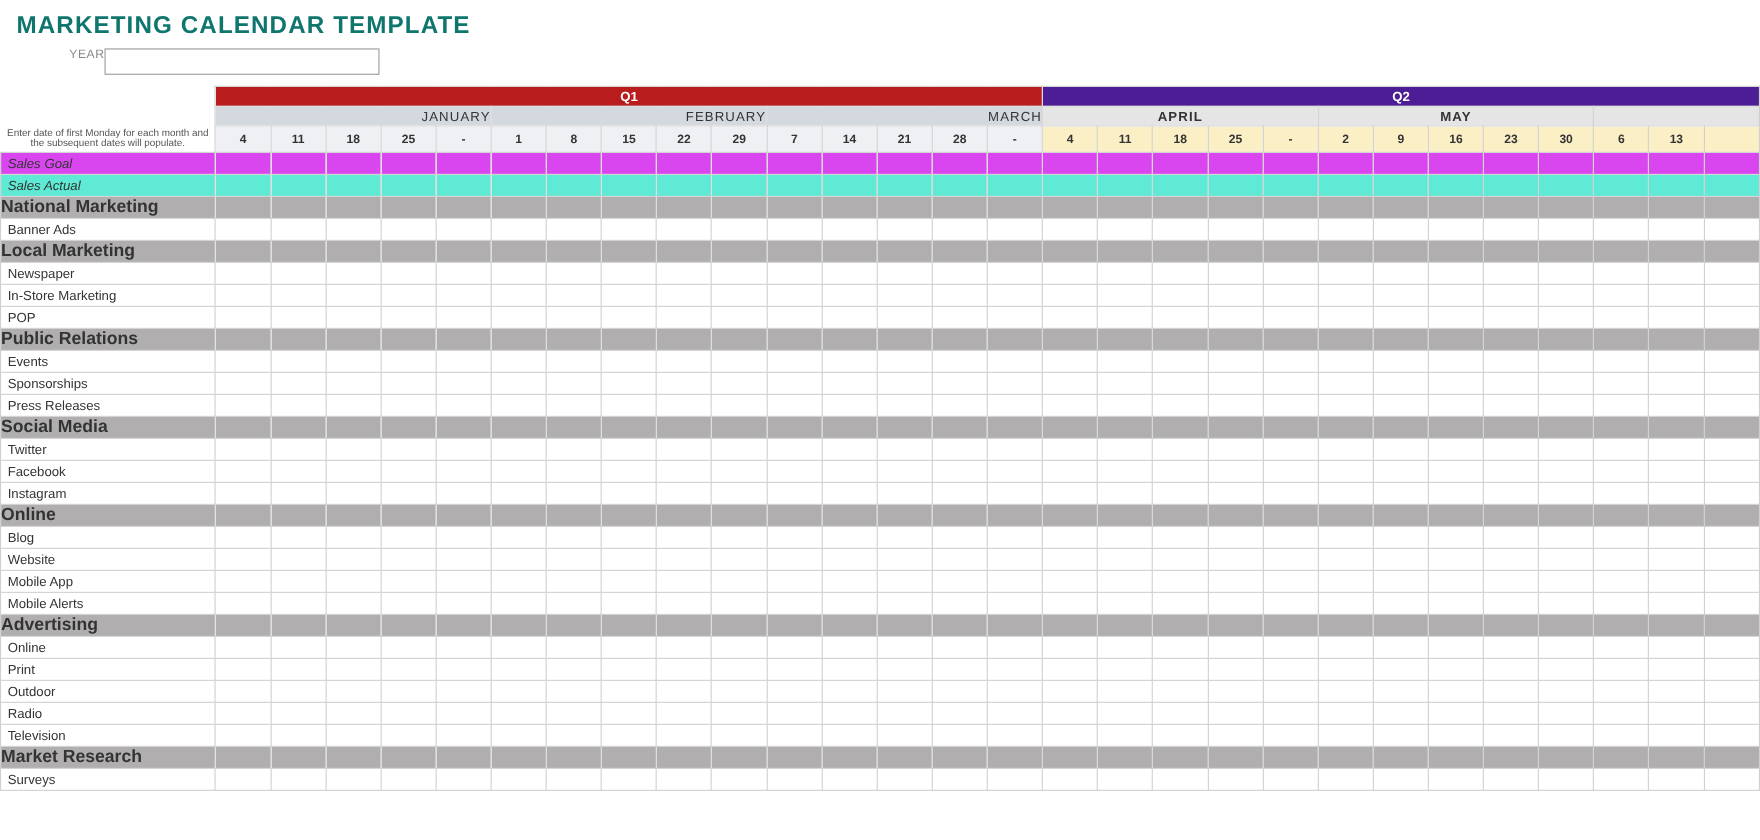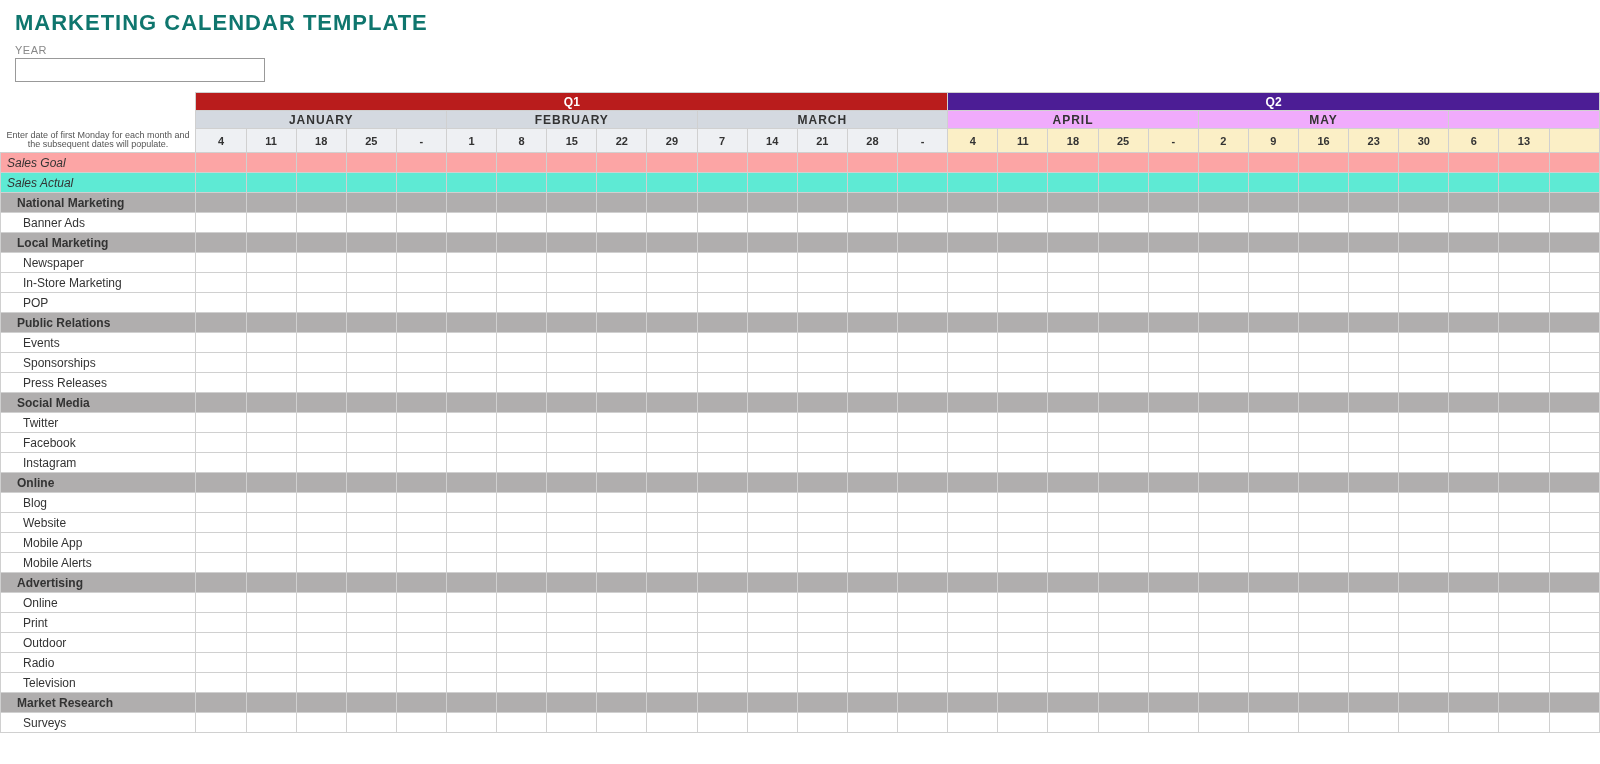--- a/index.html
+++ b/index.html
@@ -1,44 +1,44 @@
 <!DOCTYPE html>
 <html><head>
 <meta charset="utf-8">
 <style>
   * { box-sizing: border-box; margin: 0; padding: 0; }
   body { font-family: Arial, Helvetica, sans-serif; font-size: 12px; color: #333; background: #fff; width: 1600px; }
   .page { padding: 10px 15px 0 15px; }
   .title { font-size: 22px; font-weight: bold; letter-spacing: 1px; color: #0f766e; margin-bottom: 8px; }
   .meta { display: flex; gap: 50px; margin-bottom: 10px; }
-  .meta-field { display: flex; flex-direction: column; }
+  .meta-field { display: flex; flex-direction: row; margin-left: 48px; }
   .meta-label { font-size: 11px; color: #888; letter-spacing: 0.5px; margin-bottom: 2px; }
   .meta-input { border: 1px solid #999; height: 24px; background: #fff; }
   .meta-input.year { width: 250px; }
   .meta-input.prep { width: 300px; }
 
   table { border-collapse: collapse; width: 100%; table-layout: fixed; }
   td, th { border: 1px solid #d0d0d0; height: 20px; overflow: hidden; }
   .rowlabel-col { width: 195px; }
   .date-col { width: 50px; }
 
   .quarter-q1 { background: #b91c1c; color: #fff; font-weight: bold; text-align: center; height: 18px; font-size: 12px; }
   .quarter-q2 { background: #4c1d95; color: #fff; font-weight: bold; text-align: center; height: 18px; font-size: 12px; }
-  .month-q1 { background: #d4d9e0; color: #333; font-weight: bold; text-align: center; height: 18px; font-size: 12px; letter-spacing: 1px; margin-left: 33px; }
-  .month-q2 { background: #f0abfc; color: #333; font-weight: bold; text-align: center; height: 18px; font-size: 12px; letter-spacing: 1px; }
+  .month-q1 { background: #d4d9e0; color: #333; font-weight: normal; text-align: right; height: 18px; font-size: 12px; letter-spacing: 1px; margin-left: 33px; }
+  .month-q2 { background: #e5e5e5; color: #333; font-weight: bold; text-align: center; height: 18px; font-size: 12px; letter-spacing: 1px; }
   .date-q1 { background: #eef0f3; color: #333; font-weight: bold; text-align: center; height: 22px; font-size: 11px; }
   .date-q2 { background: #fbefc6; color: #333; font-weight: bold; text-align: center; height: 22px; font-size: 11px; }
   .note-cell { font-size: 9px; color: #555; text-align: center; padding: 2px 4px; line-height: 1.1; vertical-align: bottom; border: none; }
   .blank-top { border: none; background: #fff; }
 
-  .sales-goal td { background: #fca5a5; }
+  .sales-goal td { background: #d946ef; }
   .sales-actual td { background: #5eead4; }
   .section-hdr td { background: #b0aeae; font-weight: bold; }
-  .data-row td:first-child { padding-left: 22px; font-size: 12px; }
-  .section-hdr td:first-child { padding-left: 16px; font-size: 12px; }
+  .data-row td:first-child { padding-left: 6px; font-size: 12px; }
+  .section-hdr td:first-child { padding-left: 0; font-size: 16px; }
   .sales-goal td:first-child, .sales-actual td:first-child { padding-left: 6px; font-style: italic; font-size: 12px; }
   .data-row td { background: #fff; }
 </style>
 </head>
 <body>
 
 <div class="page">
   <div class="title">MARKETING CALENDAR TEMPLATE</div>
   <div class="meta">
     <div class="meta-field">

